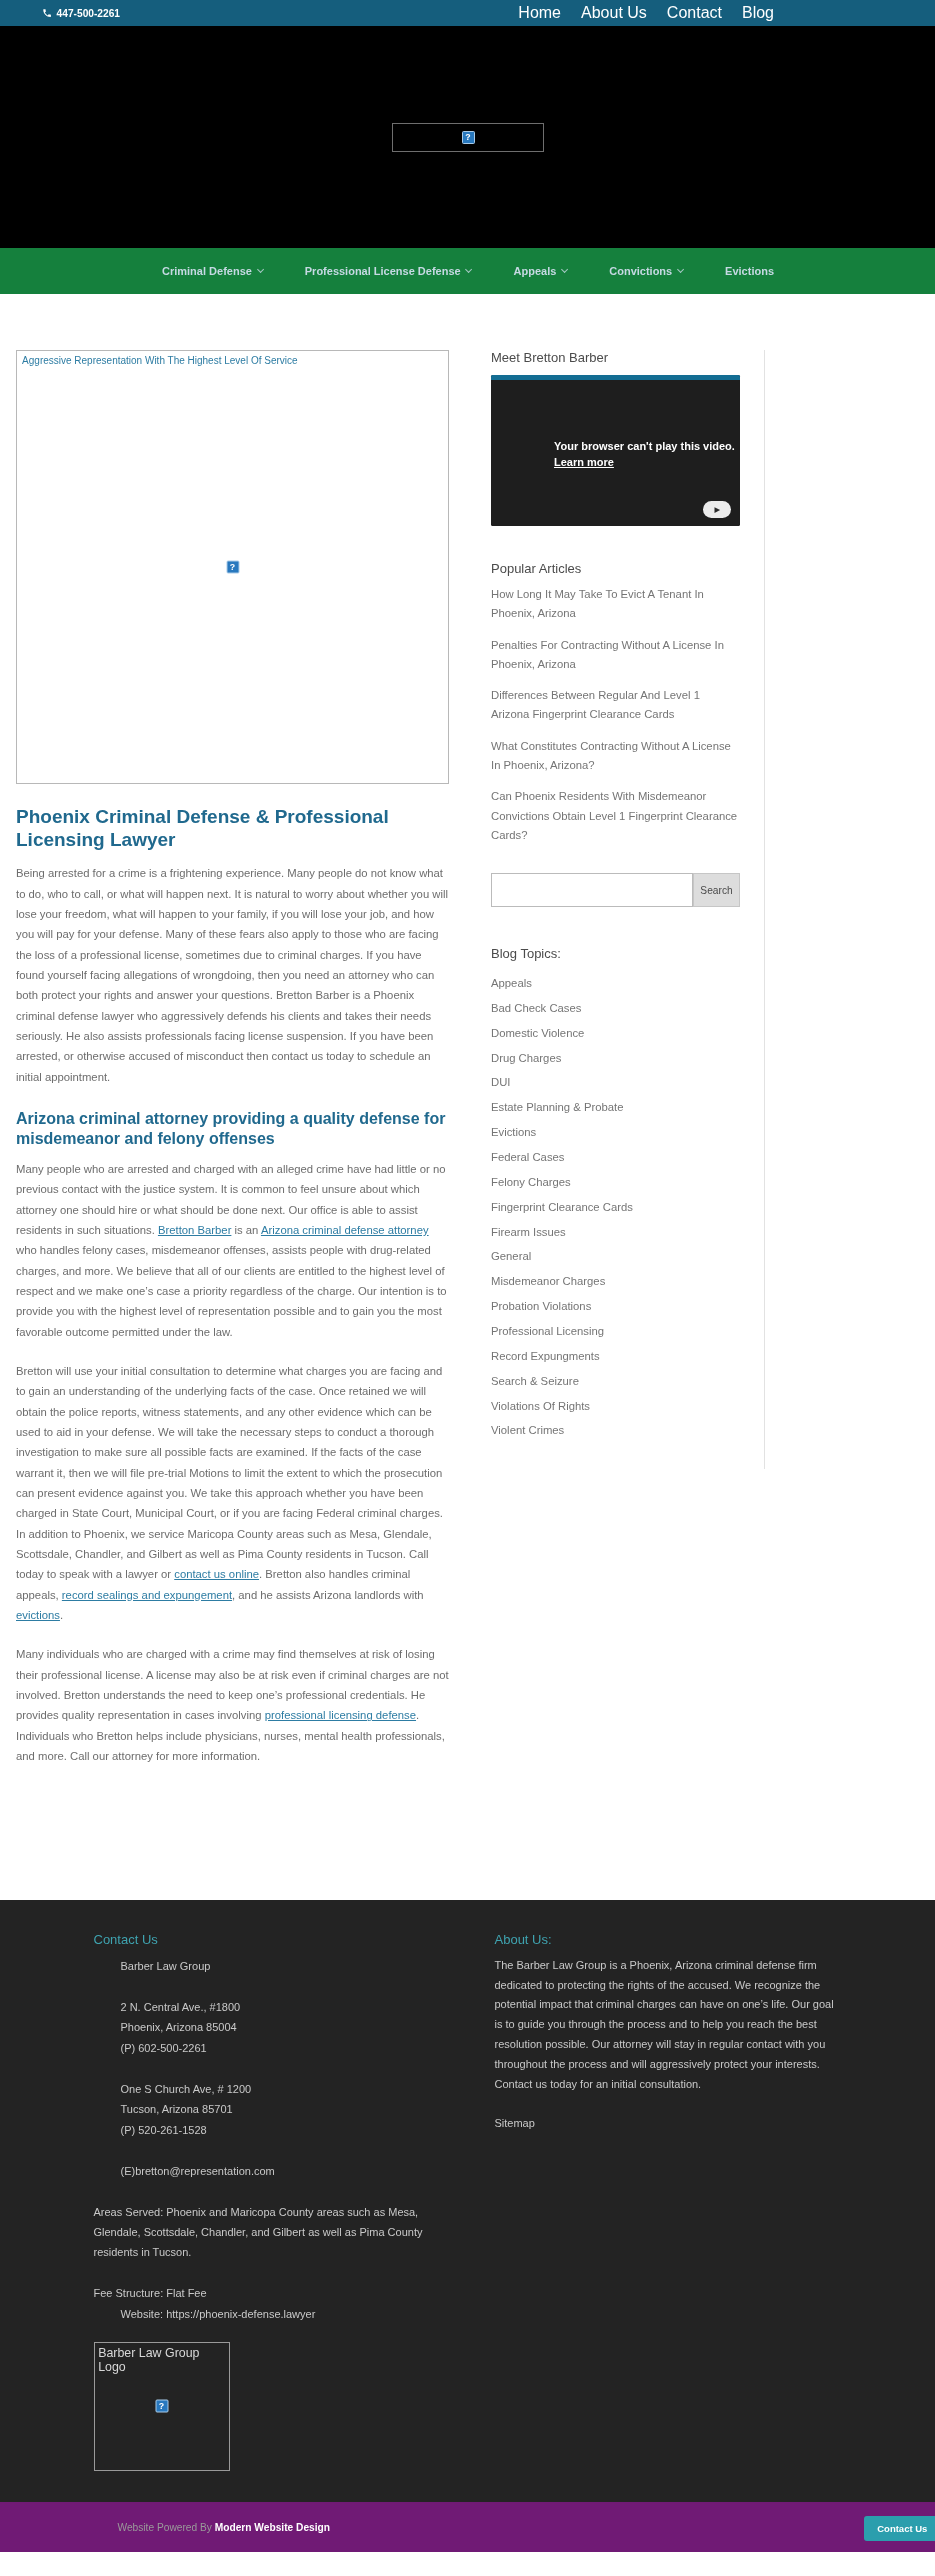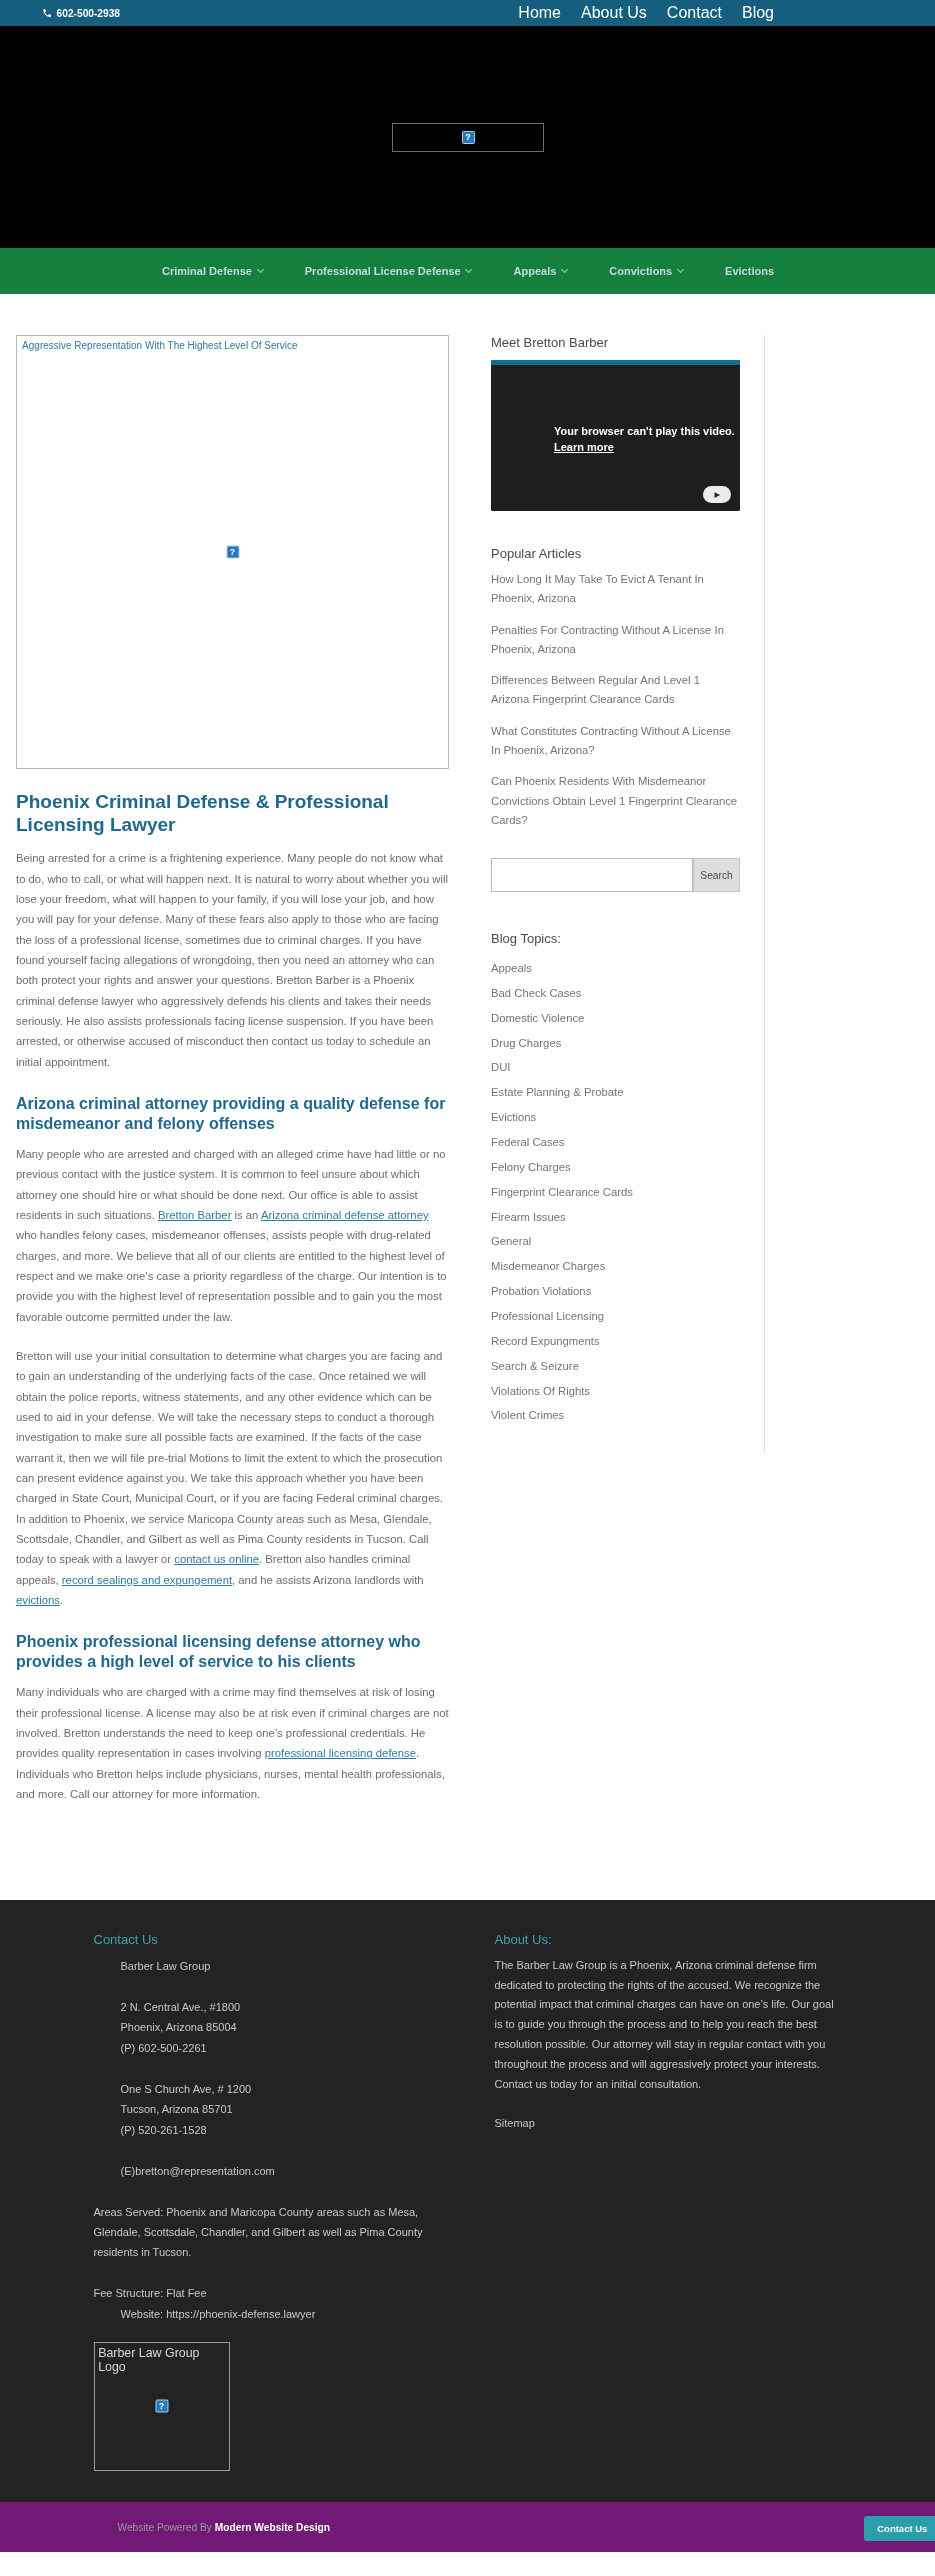--- a/index.html
+++ b/index.html
@@ -45,21 +45,21 @@
     display:flex; align-items:center; justify-content:center; gap:42px;
   }
   .nav-item{ display:flex; align-items:center; gap:5.8px; color:#c6d9e3; font-size:11px; font-weight:600; }
   .chev{
     width:5.1px; height:5.1px; border-right:1.5px solid currentColor; border-bottom:1.5px solid currentColor;
     transform:rotate(45deg) translate(-0.7px,-0.7px); opacity:.8; margin-top:-1.5px;
   }
 
   
   .container{ width:749px; margin:0 auto; }
-  .content{ display:flex; padding-top:41px; padding-bottom:29px; min-height:1606px;margin-left:16px; }
+  .content{ display:flex; padding-top:56px; padding-bottom:29px; min-height:1606px;margin-left:16px; }
   .main-col{ width:433px; }
   .sidebar{
     width:274px; margin-left:42px; padding-right:24px;
     border-right:0.7px solid #e2e2e2; align-self:flex-start; padding-bottom:20.5px;
   }
 
   .hero-box{ position:relative; width:433px; height:434px; border:0.7px solid #b8b8b8; background:#fff; }
   .hero-caption{ position:absolute; top:4.4px; left:5.1px; font-size:10px; color:#2d7ca3; }
   .hero-broken{ position:absolute; top:50%; left:50%; transform:translate(-50%,-50%); }
 
@@ -126,21 +126,21 @@
 </head>
 <body>
 
 <div class="top-bar">
   <a class="phone-wrap">
     <span>
       <svg width="10.2" height="10.2" viewBox="0 0 24 24" fill="#ffffff">
           <path d="M6.62 10.79c1.44 2.83 3.76 5.14 6.59 6.59l2.2-2.2c.27-.27.67-.36 1.02-.24 1.12.37 2.33.57 3.57.57.55 0 1 .45 1 1V20c0 .55-.45 1-1 1-9.39 0-17-7.61-17-17 0-.55.45-1 1-1h3.5c.55 0 1 .45 1 1 0 1.25.2 2.45.57 3.57.11.35.03.74-.25 1.02l-2.2 2.2z"></path>
         </svg>
     </span>
-    <span>602-500-2938</span>
+    <span>447-500-2261</span>
   </a>
   <nav class="top-nav">
 
   <a>Home</a>
       <a>About Us</a>
       <a>Contact</a>
       <a>Blog</a>
     </nav>
 </div>
 
@@ -190,21 +190,20 @@
     <h1>Phoenix Criminal Defense &amp; Professional Licensing Lawyer</h1>
 
     <p>Being arrested for a crime is a frightening experience. Many people do not know what to do, who to call, or what will happen next. It is natural to worry about whether you will lose your freedom, what will happen to your family, if you will lose your job, and how you will pay for your defense. Many of these fears also apply to those who are facing the loss of a professional license, sometimes due to criminal charges. If you have found yourself facing allegations of wrongdoing, then you need an attorney who can both protect your rights and answer your questions. Bretton Barber is a Phoenix criminal defense lawyer who aggressively defends his clients and takes their needs seriously. He also assists professionals facing license suspension. If you have been arrested, or otherwise accused of misconduct then contact us today to schedule an initial appointment.</p>
 
     <h2>Arizona criminal attorney providing a quality defense for misdemeanor and felony offenses</h2>
 
     <p>Many people who are arrested and charged with an alleged crime have had little or no previous contact with the justice system. It is common to feel unsure about which attorney one should hire or what should be done next. Our office is able to assist residents in such situations. <a class="inline-link">Bretton Barber</a> is an <a class="inline-link">Arizona criminal defense attorney</a> who handles felony cases, misdemeanor offenses, assists people with drug-related charges, and more. We believe that all of our clients are entitled to the highest level of respect and we make one’s case a priority regardless of the charge. Our intention is to provide you with the highest level of representation possible and to gain you the most favorable outcome permitted under the law.</p>
 
     <p>Bretton will use your initial consultation to determine what charges you are facing and to gain an understanding of the underlying facts of the case. Once retained we will obtain the police reports, witness statements, and any other evidence which can be used to aid in your defense. We will take the necessary steps to conduct a thorough investigation to make sure all possible facts are examined. If the facts of the case warrant it, then we will file pre-trial Motions to limit the extent to which the prosecution can present evidence against you. We take this approach whether you have been charged in State Court, Municipal Court, or if you are facing Federal criminal charges. In addition to Phoenix, we service Maricopa County areas such as Mesa, Glendale, Scottsdale, Chandler, and Gilbert as well as Pima County residents in Tucson. Call today to speak with a lawyer or <a class="inline-link">contact us online</a>. Bretton also handles criminal appeals, <a class="inline-link">record sealings and expungement</a>, and he assists Arizona landlords with <a class="inline-link">evictions</a>.</p>
 
-    <h2>Phoenix professional licensing defense attorney who provides a high level of service to his clients</h2>
 
     <p>Many individuals who are charged with a crime may find themselves at risk of losing their professional license. A license may also be at risk even if criminal charges are not involved. Bretton understands the need to keep one’s professional credentials. He provides quality representation in cases involving <a class="inline-link">professional licensing defense</a>. Individuals who Bretton helps include physicians, nurses, mental health professionals, and more. Call our attorney for more information.</p>
 
   </div>
 
   <aside class="sidebar">
 
     <h3>Meet Bretton Barber</h3>
 
     <div class="video">

